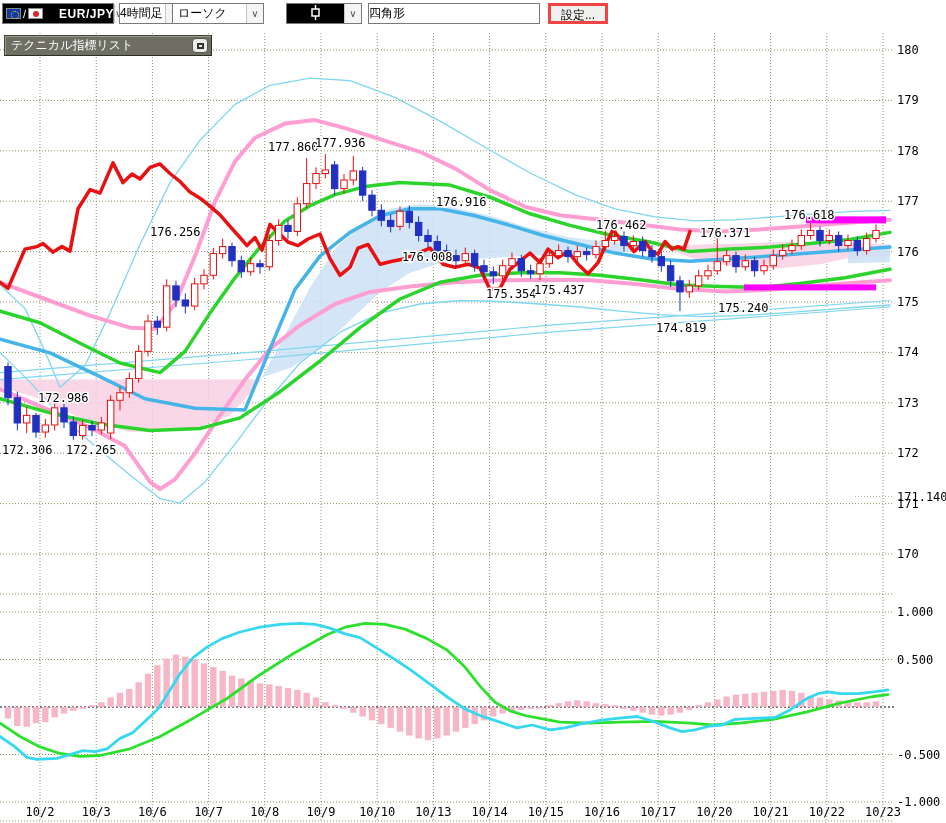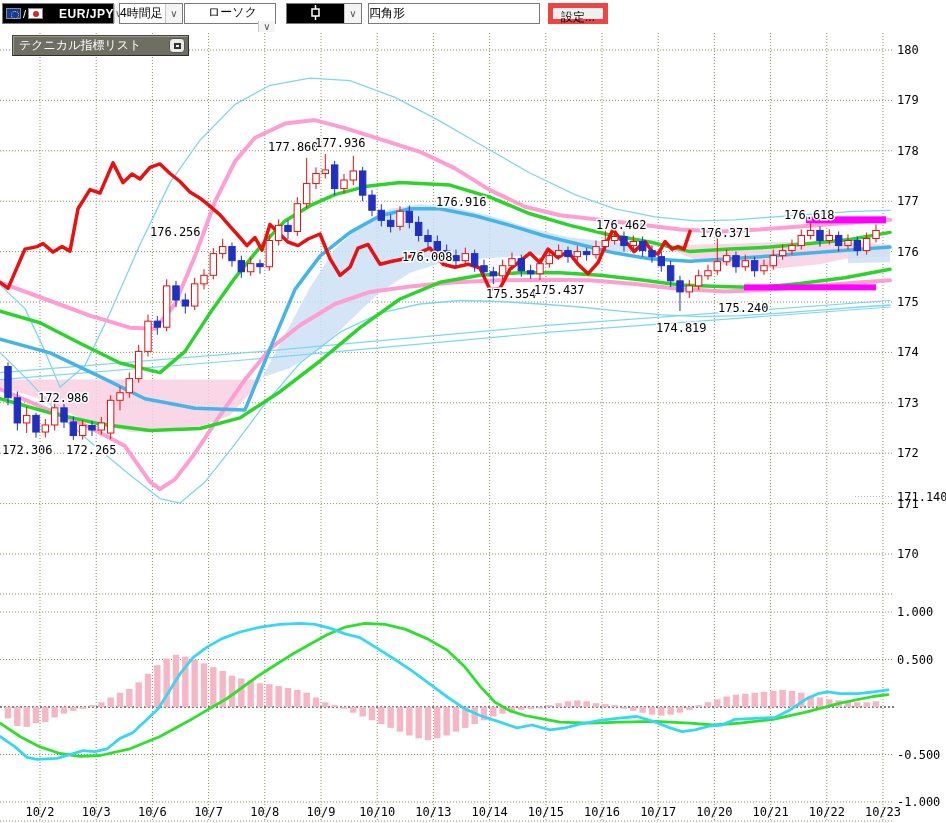--- a/index.html
+++ b/index.html
@@ -14,28 +14,28 @@
   #pair-combo .flags { display:flex; align-items:center; gap:2px; padding-left:3px; }
   .flag { width:15px; height:11px; border:1px solid #888; position:relative; }
   .flag.eu { background:#123a9e; }
   .flag.eu::after { content:""; position:absolute; left:4px; top:2px; width:6px; height:6px; border:1px dotted #ffd24a; border-radius:50%; }
   .flag.jp { background:#fff; }
   .flag.jp::after { content:""; position:absolute; left:4px; top:2px; width:6px; height:6px; background:#d8262c; border-radius:50%; }
   #pair-combo .slash { color:#fff; font-size:11px; }
   #pair-combo .pair-label { padding-left:16px; font-weight:bold; letter-spacing:0.5px; }
   #pair-combo .arrow { background:#f4f4f4; }
   #tf-combo { left:119px; width:64px; }
-  #type-combo { left:184px; width:92px; padding-left:5px;flex-direction:column; }
+  #type-combo { left:172px; width:92px; padding-left:5px; }
   #tf-combo { padding-left:0; }
   #color-combo { left:286px; width:76px; }
   #draw-field { left:368px; width:172px; background:#fff; }
-  #settings-btn { position:absolute; left:548px; top:3px; width:60px; height:21px; background:#f0f0ee; border:5px solid #ef4444; font-size:12px; color:#000; text-align:center; line-height:19px; }
+  #settings-btn { position:absolute; left:548px; top:3px; width:60px; height:21px; background:#f0f0ee; border:3px solid #ef4444; font-size:12px; color:#000; text-align:center; line-height:19px; }
   .candle-glyph { display:inline-block; margin-left:24px; }
   
-  #ind-panel { position:absolute; left:12px; top:35px; width:177px; height:21px; background:#6e6e63; border:1px solid #45453c; border-right-color:#2e2e28; border-bottom-color:#2e2e28; display:flex; align-items:center; box-shadow:1px 1px 0 #9a9a8e inset; z-index:5; }
+  #ind-panel { position:absolute; left:4px; top:35px; width:208px; height:21px; background:#6e6e63; border:1px solid #45453c; border-right-color:#2e2e28; border-bottom-color:#2e2e28; display:flex; align-items:center; box-shadow:1px 1px 0 #9a9a8e inset; z-index:5; }
   #ind-panel .title { color:#fff; font-size:12px; padding-left:6px; flex:1; white-space:nowrap; }
   #panel-btn { width:16px; height:15px; margin-right:3px; background:#ececе6; background:#ececе6; background:#ecece6; border:1px solid #555; border-radius:4px; display:flex; align-items:center; justify-content:center; }
   #panel-btn .sq { width:7px; height:6px; border:2px solid #333; }
   svg text { font-family:"DejaVu Sans Mono","Liberation Mono",monospace; }
 </style>
 </head>
 <body>
 <div id="app">
 
   <div id="toolbar">

